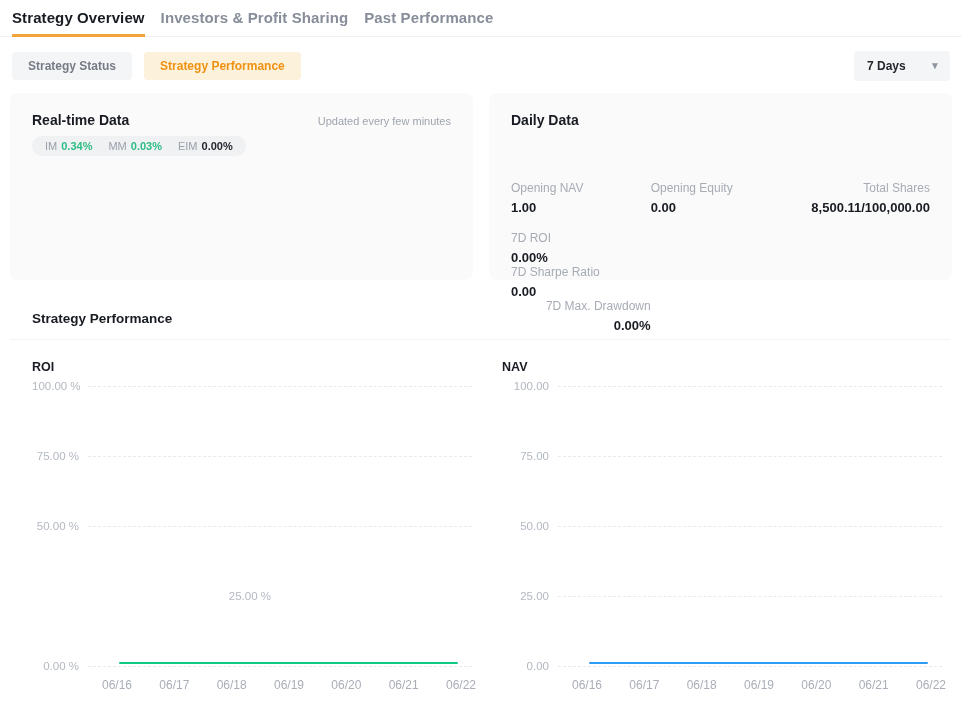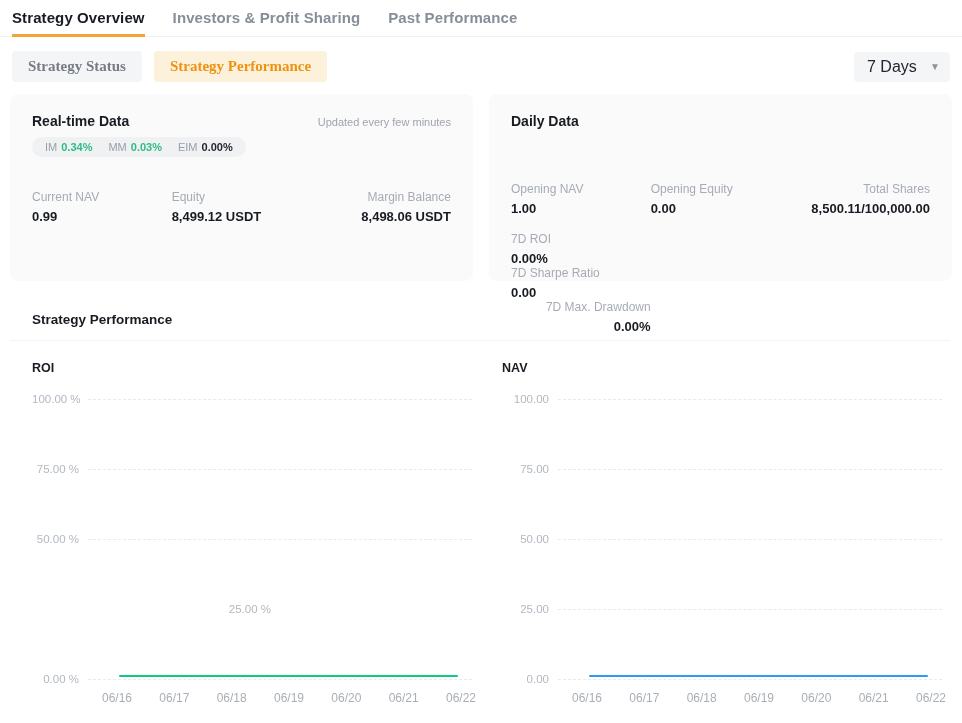--- a/index.html
+++ b/index.html
@@ -1,33 +1,33 @@
 <!DOCTYPE html>
 <html><head>
 <meta charset="utf-8">
 <style>
   * { margin:0; padding:0; box-sizing:border-box; }
   html,body { width:962px; height:723px; overflow:hidden; background:#ffffff;
               font-family:"Liberation Sans", sans-serif; color:#1e2329; }
 
   
-  .tabs-bar { display:flex; gap:28px; padding:9px 0 0 12px; border-bottom:1px solid #eef0f2; }
+  .tabs-bar { display:flex; gap:16px; padding:9px 0 0 12px; border-bottom:1px solid #eef0f2; }
   .tab { font-size:15px; font-weight:700; color:#878d99; padding-bottom:8px; cursor:pointer;
          border-bottom:3px solid transparent; margin-bottom:-1px; letter-spacing:.1px; }
   .tab.active { color:#181c22; border-bottom-color:#f3a33a; }
 
   
   .sub-bar { margin:14px 12px 0 12px; display:flex; justify-content:space-between; align-items:center; }
   .pill-group { display:flex; gap:12px; }
-  .pill { font-size:15px; font-weight:700; padding:7px 16px; border-radius:4px; cursor:pointer;
-          background:#f4f5f6; color:#767b86;font-family:Liberation Serif, serif; }
+  .pill { font-size:12px; font-weight:700; padding:7px 16px; border-radius:4px; cursor:pointer;
+          background:#f4f5f6; color:#767b86; }
   .pill.active { background:#fcf1da; color:#ef9211; }
   .range-select { background:#f4f5f6; border-radius:4px; height:30px; width:96px; display:flex;
                   align-items:center; justify-content:space-between; padding:0 10px 0 13px; cursor:pointer; }
-  .range-select .val { font-size:16px; font-weight:400; color:#23262d; }
+  .range-select .val { font-size:12px; font-weight:700; color:#23262d; }
   .range-select .caret { font-size:10px; color:#8d93a0; line-height:1; }
 
   
   .cards { margin:12px 10px 0 10px; display:flex; gap:16px; }
   .card { flex:1; background:#fafafa; border-radius:8px; padding:19px 22px; height:187px; position:relative; }
   .card-head { display:flex; justify-content:space-between; align-items:baseline; }
   .card-title { font-size:14px; font-weight:700; color:#181c22; }
   .updated-note { font-size:11px; color:#9fa4ae; }
   .margin-badge { display:inline-flex; gap:16px; background:#eff1f3; border-radius:11px;
                   padding:4px 13px; margin-top:8px; align-items:center; }
@@ -47,21 +47,21 @@
   .daily-row2 { margin-top:16px;flex-direction:column; }
 
   
   .perf-heading { margin:31px 0 0 32px; font-size:13.5px; font-weight:700; color:#181c22; }
   .perf-divider { margin:13px 12px 0 10px; height:1px; background:#f1f3f5; }
   .charts { display:flex; margin:0 12px 0 10px; }
   .chart-col { flex:1; }
   .chart-col.left { padding-left:22px; padding-right:10px; }
   .chart-col.right { padding-left:12px; }
   .chart-title { margin-top:20px; font-size:12.5px; font-weight:700; color:#181c22; }
-  .chart { position:relative; margin-top:24px; height:312px; }
+  .chart { position:relative; margin-top:12px; height:312px; }
   .grid-row { position:absolute; left:0; right:8px; display:flex; align-items:center; transform:translateY(-50%); }
   .grid-row .ylab { width:56px; text-align:right; font-size:11.5px; color:#b3b8c1; padding-right:9px; white-space:nowrap; }
   .grid-row .gline { flex:1; border-top:1px dashed #e8eaed; height:0; }
   .series-line { position:absolute; height:2px; border-radius:1px; left:87px; right:22px; }
   .x-row { position:absolute; left:70px; right:4px; top:292px; display:flex; justify-content:space-between; }
   .x-row .xlab { font-size:12px; color:#a9aeb7; }
 </style>
 </head>
 <body>
 
@@ -96,34 +96,20 @@
       </span>
       <span class="badge-item">
         <span class="lbl">MM</span>
         <span class="val c-green">0.03%</span>
       </span>
       <span class="badge-item">
         <span class="lbl">EIM</span>
         <span class="val c-dark">0.00%</span>
       </span>
     </div>
-    <div class="stats-row realtime-stats">
-      <div class="stat">
-        <span class="lbl">Current NAV</span>
-        <span class="val">0.99</span>
-      </div>
-      <div class="stat">
-        <span class="lbl">Equity</span>
-        <span class="val">8,499.12 USDT</span>
-      </div>
-      <div class="stat">
-        <span class="lbl">Margin Balance</span>
-        <span class="val">8,498.06 USDT</span>
-      </div>
-    </div>
   </div>
 
   <div class="card">
     <div class="card-head">
       <span class="card-title">Daily Data</span>
     </div>
     <div class="stats-row daily-row1">
       <div class="stat">
         <span class="lbl">Opening NAV</span>
         <span class="val">1.00</span>

